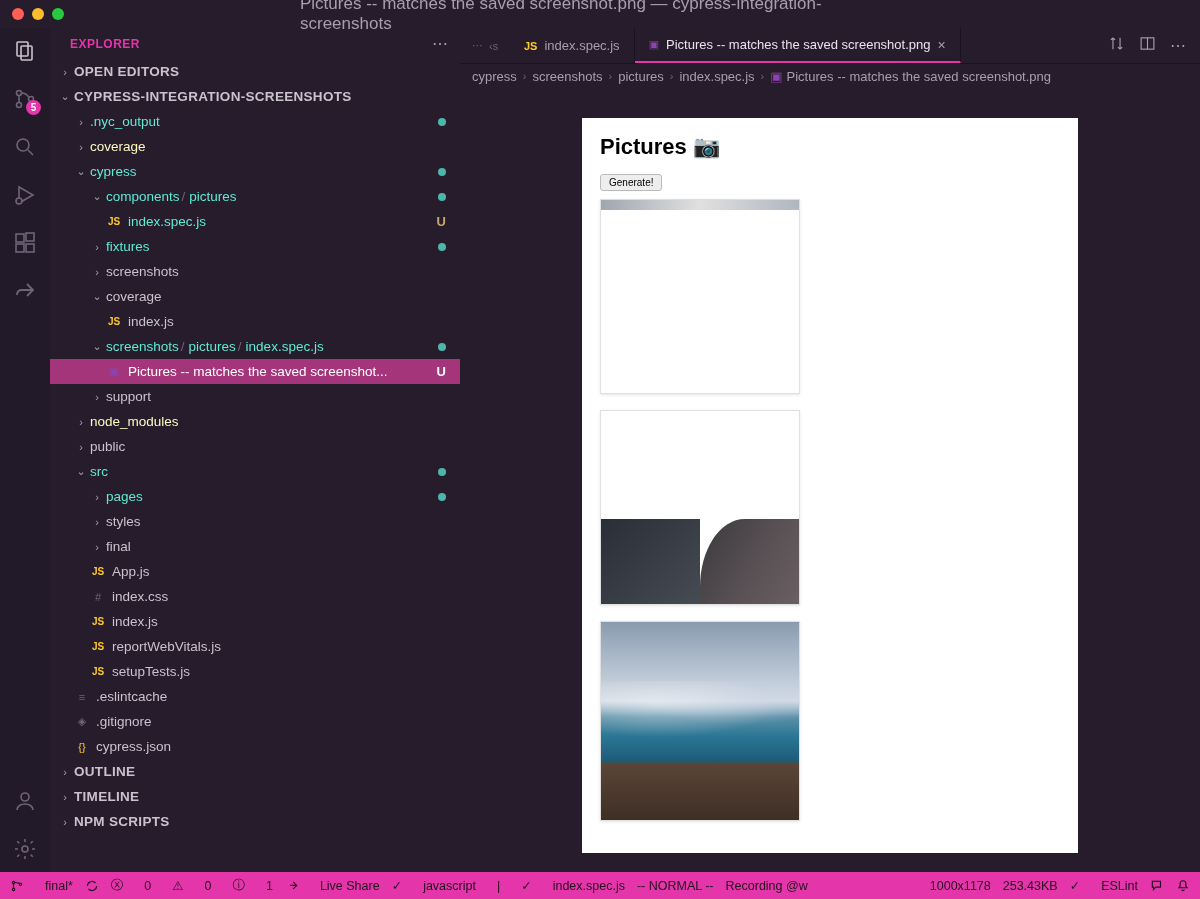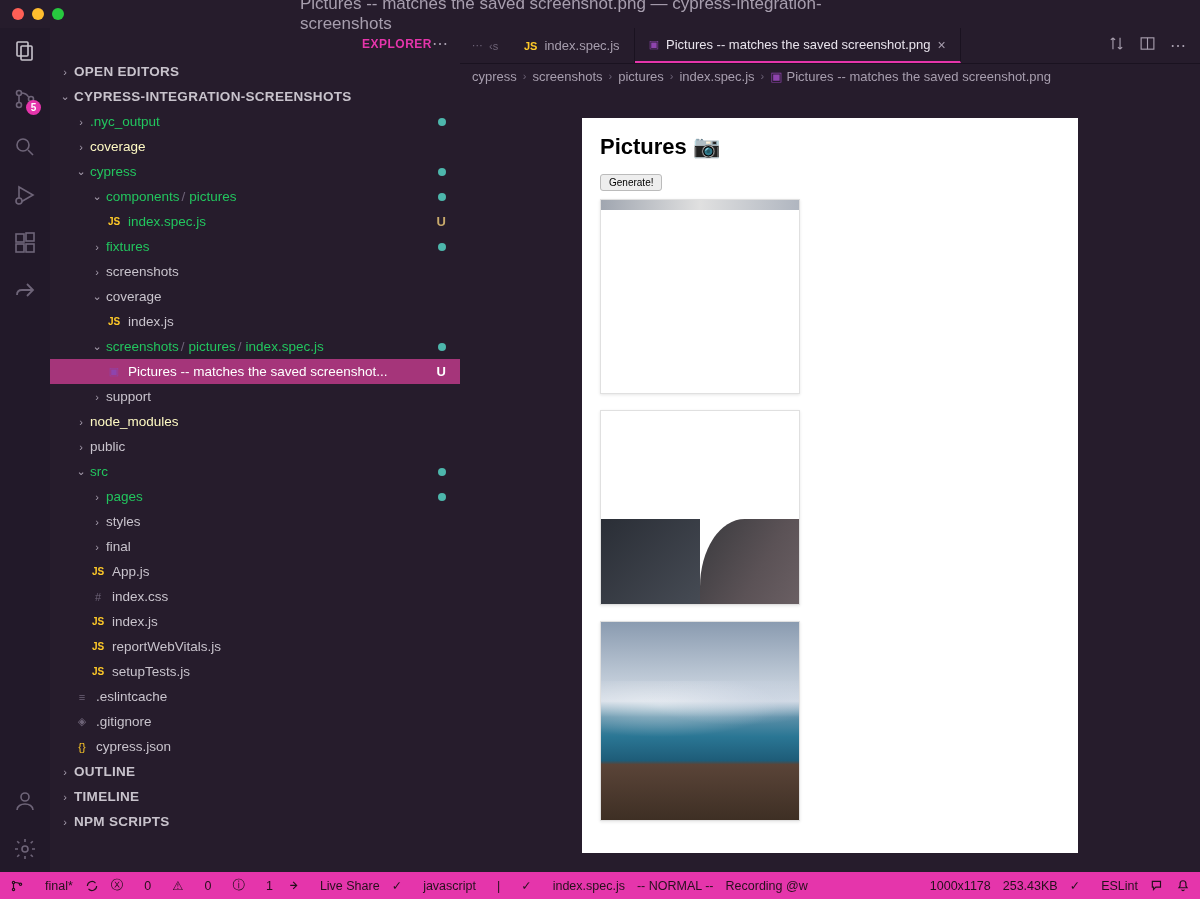--- a/index.html
+++ b/index.html
@@ -16,31 +16,31 @@
 .main { display:flex; height:844px; }
 
 .activity-bar { width:50px; background:#221929; display:flex; flex-direction:column; align-items:center; padding-top:10px; gap:22px; }
 .act-icon { width:26px; height:26px; display:flex; align-items:center; justify-content:center; color:#6e6478; cursor:pointer; position:relative; }
 .act-icon.active { color:#c8c3cc; }
 .act-icon svg { width:24px; height:24px; }
 .badge { position:absolute; bottom:-3px; right:-3px; background:#e535ab; color:#fff; font-size:10px; width:15px; height:15px; border-radius:50%; display:flex; align-items:center; justify-content:center; font-weight:bold; }
 .act-bottom { margin-top:auto; margin-bottom:10px; display:flex; flex-direction:column; gap:22px; align-items:center; }
 
 .sidebar { width:410px; background:#261c2c; overflow:hidden; }
-.sb-header { display:flex; align-items:center; justify-content:flex-end; padding:6px 12px 6px 20px; }
+.sb-header { display:flex; align-items:center; justify-content:space-between; padding:6px 12px 6px 20px; }
 .sb-title { font-size:12px; color:#e535ab; font-weight:bold; letter-spacing:0.5px; }
 .sb-more { color:#a79eae; font-size:16px; }
 
 .tree { font-size:13.5px; }
 .row { display:flex; align-items:center; height:25px; cursor:pointer; white-space:nowrap; position:relative; }
 .row.selected { background:#a5357a; color:#fff; }
 .chev { width:14px; display:inline-flex; justify-content:center; font-size:11px; color:#a79eae; }
 .row .label { margin-left:2px; }
 .row .label.head { font-weight:bold; letter-spacing:0.3px; color:#c8c3cc; }
-.row .label.teal { color:#22c55e; }
+.row .label.teal { color:#5eead4; }
 .row .label.dim { color:#fef9c3; }
 .row .slash { color:#6e6478; margin:0 2px; }
 .icon-sm { width:16px; display:inline-flex; justify-content:center; margin-right:4px; font-size:11px; }
 .icon-sm.js { color:#ffca28; font-weight:bold; font-size:10px; }
 .icon-sm.json { color:#ffca28; }
 .icon-sm.img { color:#8e44ad; }
 .icon-sm.hash { color:#6e6478; }
 .dot { position:absolute; right:14px; width:8px; height:8px; border-radius:50%; background:#4db6ac; }
 .u-mark { position:absolute; right:14px; color:#c8a96b; font-weight:bold; font-size:13px; }
 .row.selected .u-mark { color:#fff; }

